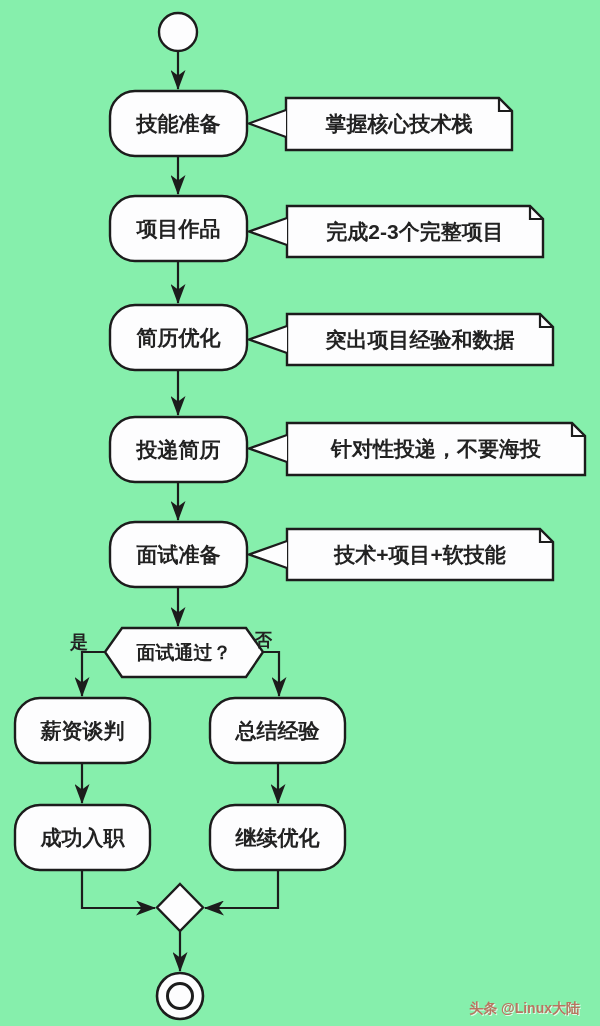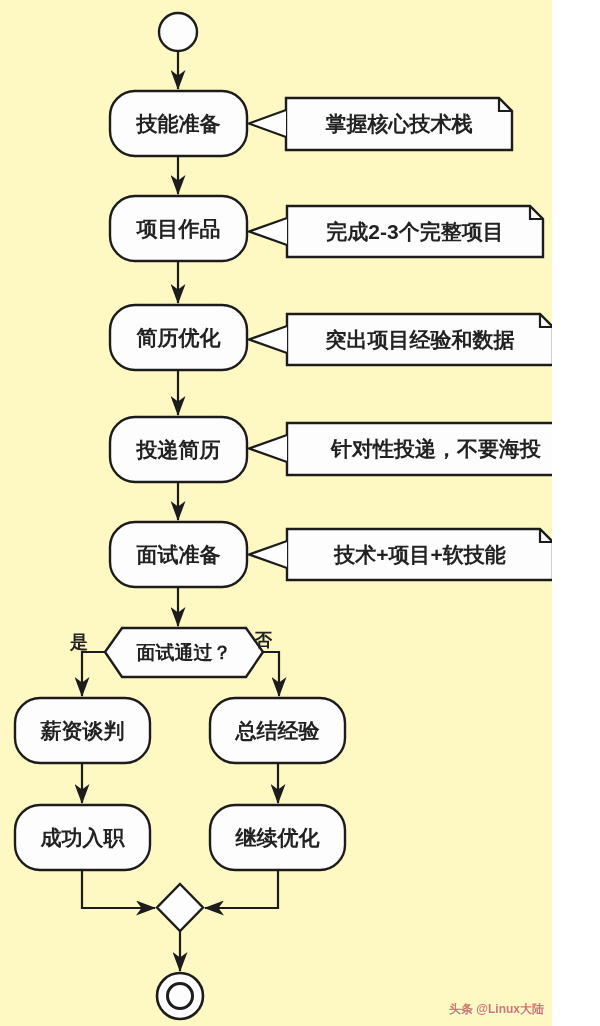--- a/index.html
+++ b/index.html
@@ -2,23 +2,23 @@
 <html><head>
 <meta charset="utf-8">
 <style>
   html, body {
     margin: 0;
     padding: 0;
     font-family: "Liberation Sans", "DejaVu Sans", sans-serif;
   }
   .stage {
     position: relative;
-    width: 552px;
+    width: 600px;
     height: 1026px;
-    background: #fef9c3;
+    background: #86efac;
     overflow: hidden;
   }
   svg { display: block; }
   .node-shape {
     fill: #fdfdfe;
     stroke: #1c1c1c;
     stroke-width: 2.4;
   }
   .edge {
     fill: none;
@@ -48,23 +48,23 @@
   }
   .decision-label {
     fill: #222222;
     font-size: 19px;
     font-weight: 700;
     text-anchor: middle;
     font-family: "Liberation Sans", "DejaVu Sans", sans-serif;
   }
   .watermark {
     position: absolute;
-    right: 8px;
+    right: 20px;
     bottom: 8px;
-    font-size: 12px;
+    font-size: 14px;
     font-weight: 700;
     color: #c4574e;
     opacity: 0.8;
     text-shadow: 1px 1px 0 rgba(255,255,255,0.95);
     font-family: "Liberation Sans", "DejaVu Sans", sans-serif;
   }
 </style>
 </head>
 <body>
 

